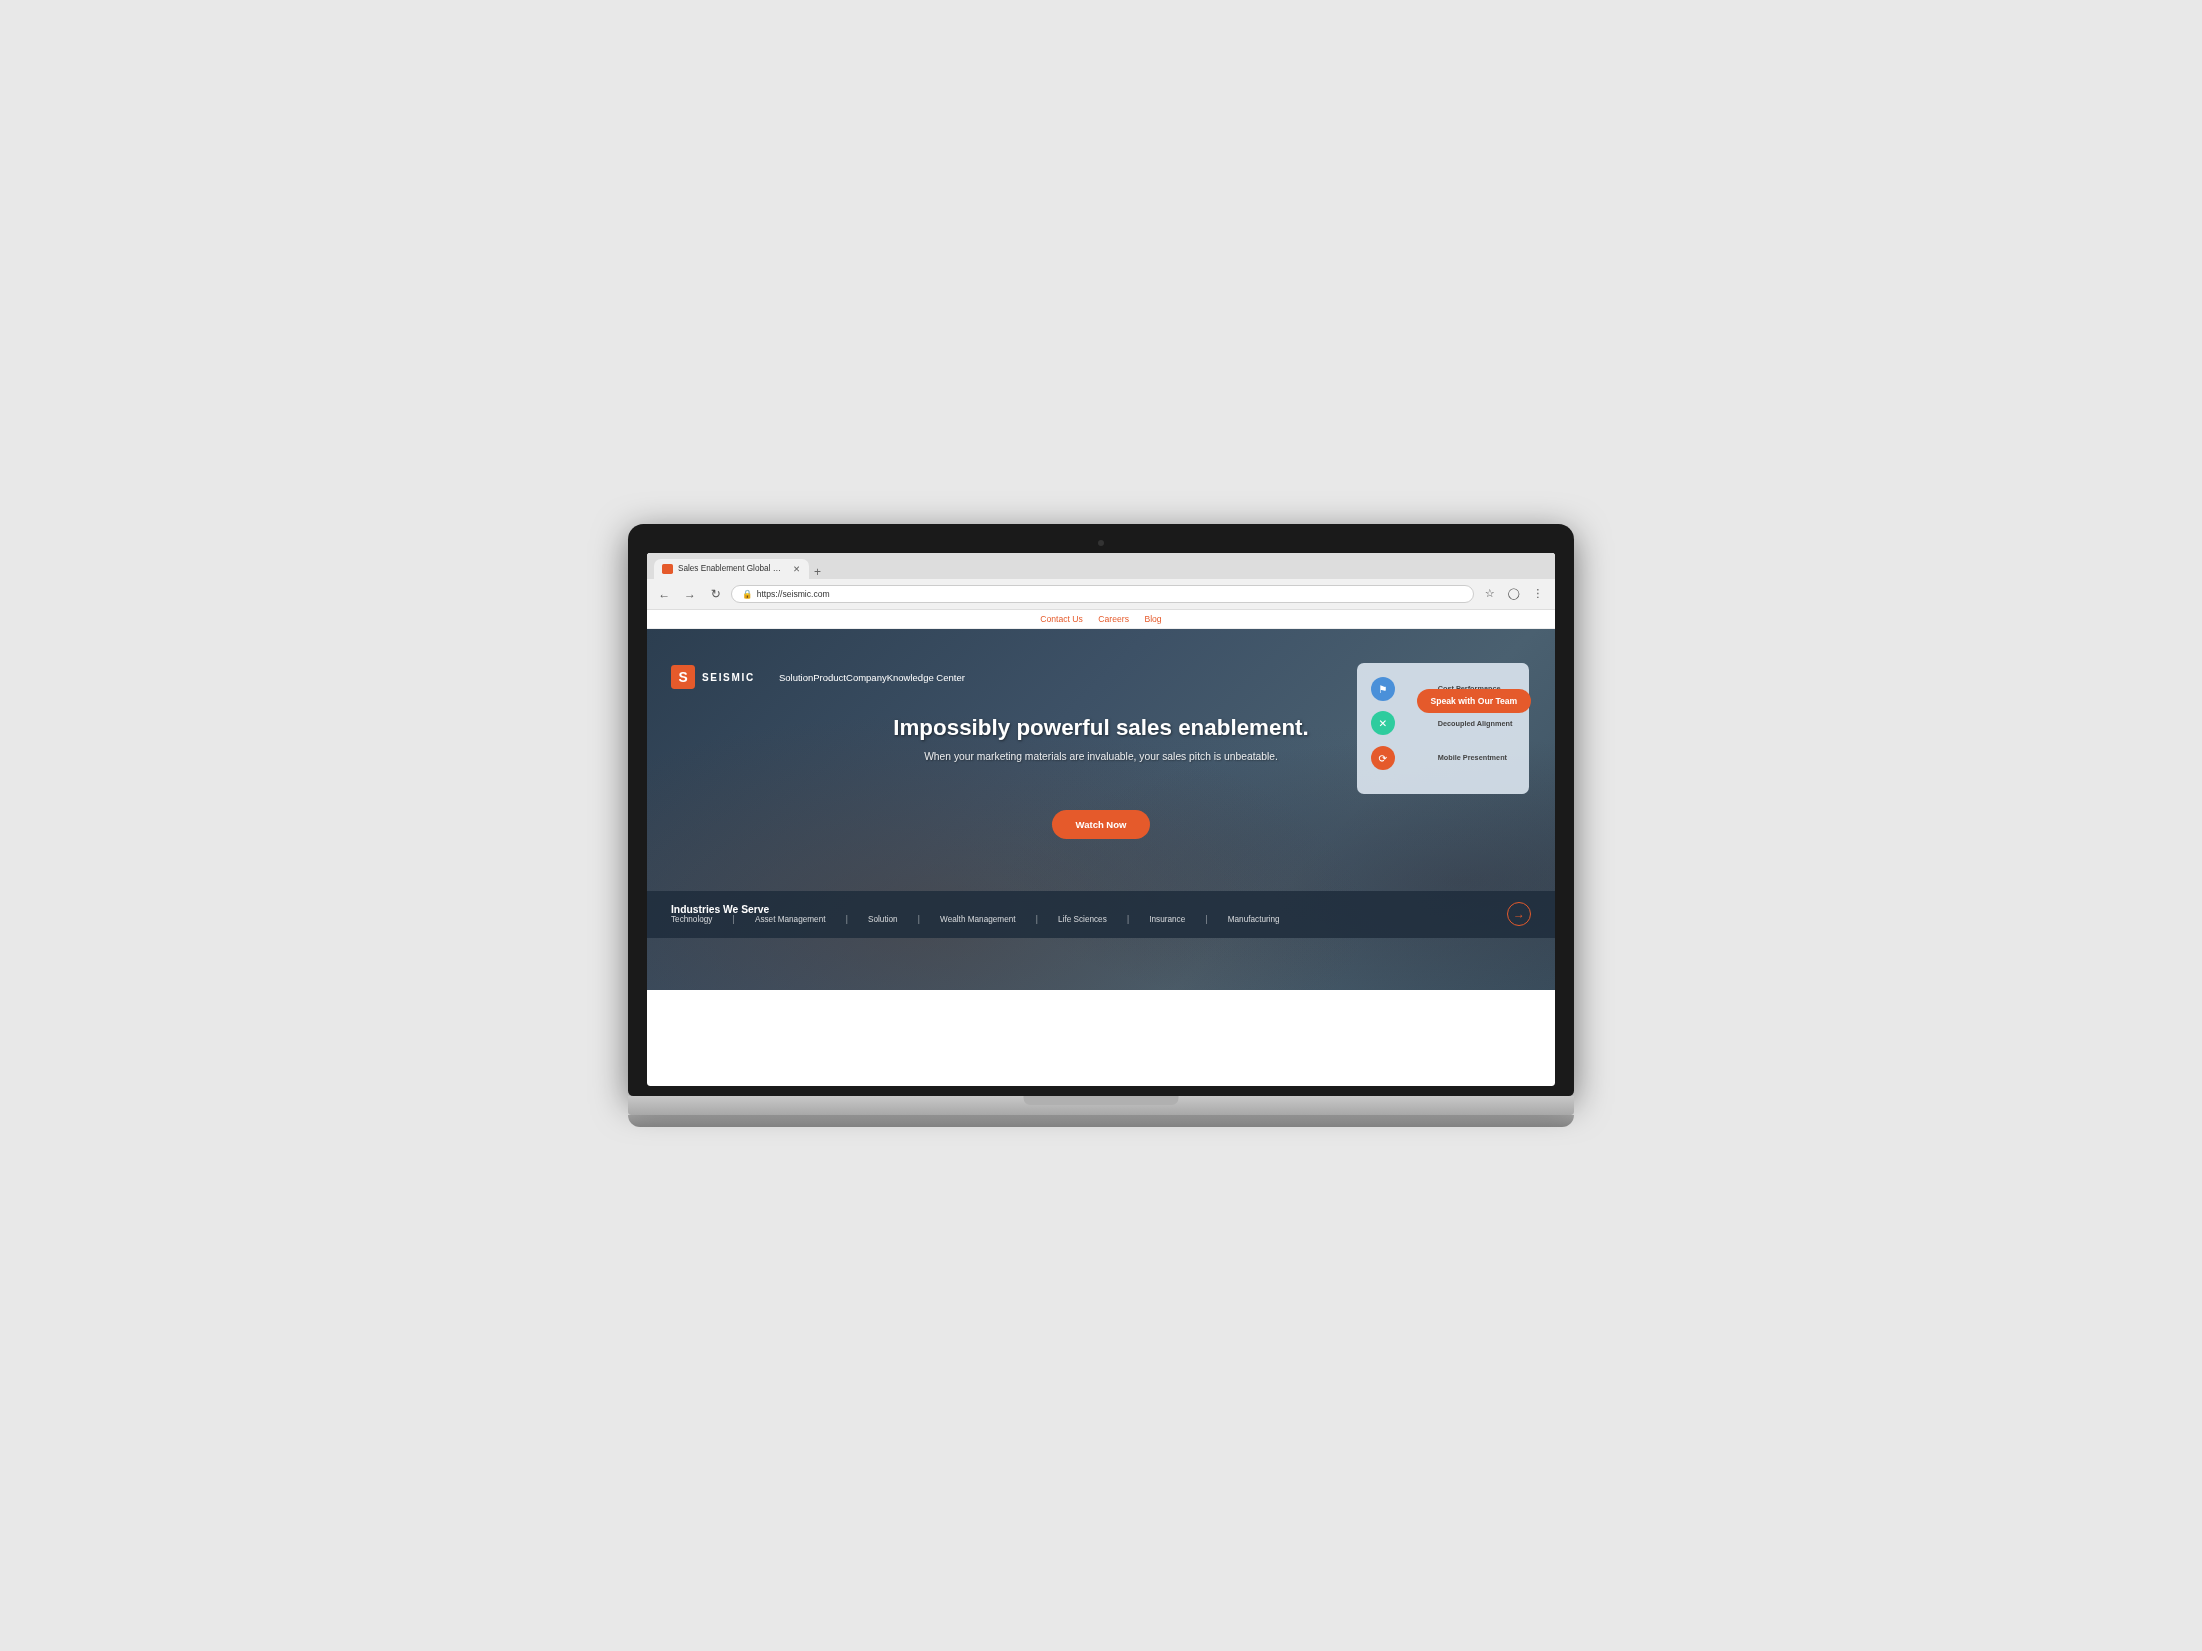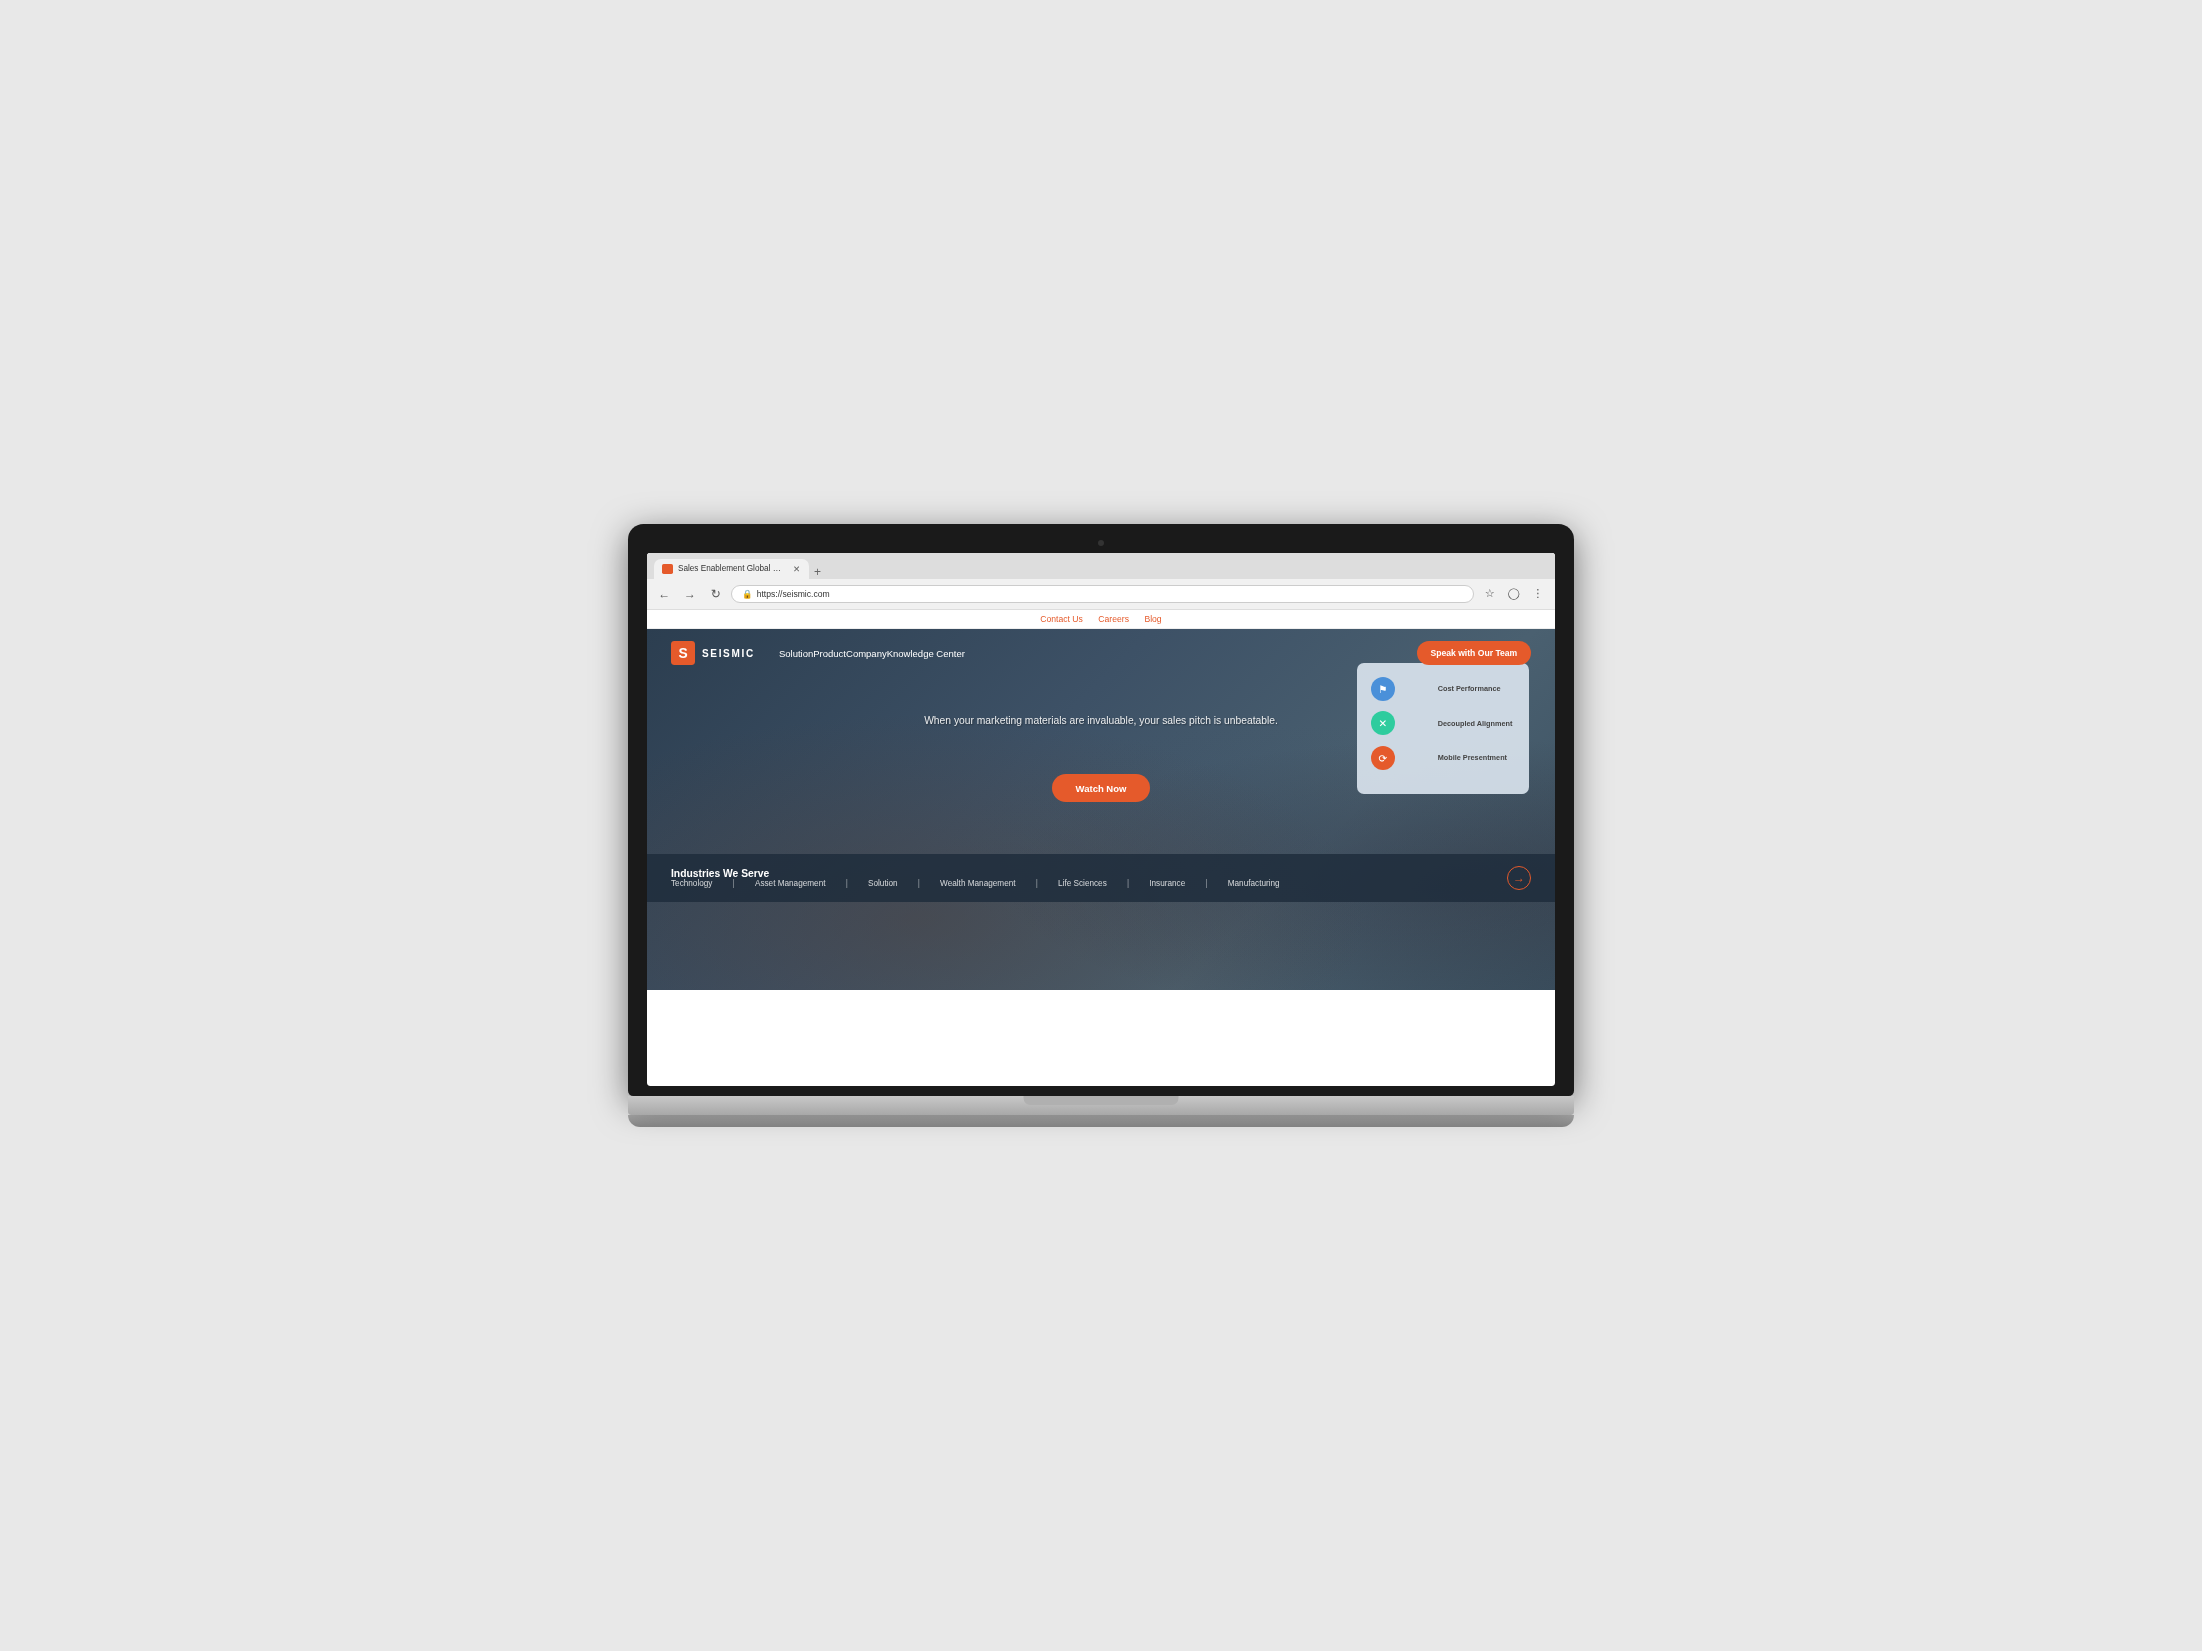--- a/index.html
+++ b/index.html
@@ -289,20 +289,21 @@
     .speak-btn {
       background: #e55a2b;
       color: white;
       border: none;
       border-radius: 17px;
       padding: 6.9px 13.8px;
       font-size: 8.6px;
       cursor: pointer;
       font-weight: 600;
       margin-left: auto;
+      margin-top: 48px;
     }
 
     
     .hero-content {
       position: relative;
       z-index: 5;
       text-align: center;
       padding: 86px 17px 52px 17px;
     }
     .hero-headline {
@@ -443,20 +444,21 @@
             <div class="nav-links">
               <a class="nav-link">Solution</a>
               <a class="nav-link">Product</a>
               <a class="nav-link">Company</a>
               <a class="nav-link">Knowledge Center</a>
             </div>
             <button class="speak-btn">Speak with Our Team</button>
           </nav>
 
           <div class="hero-content">
+            <h1 class="hero-headline">Impossibly powerful sales enablement.</h1>
             <p class="hero-subheadline">When your marketing materials are invaluable, your sales pitch is unbeatable.</p>
             <button class="watch-now-btn">Watch Now</button>
           </div>
 
           <div class="industries-bar">
             <div class="industries-title">Industries We Serve</div>
             <div class="industries-list">
               <span>Technology</span>
               <span class="industry-sep">|</span>
               <span>Asset Management</span>

